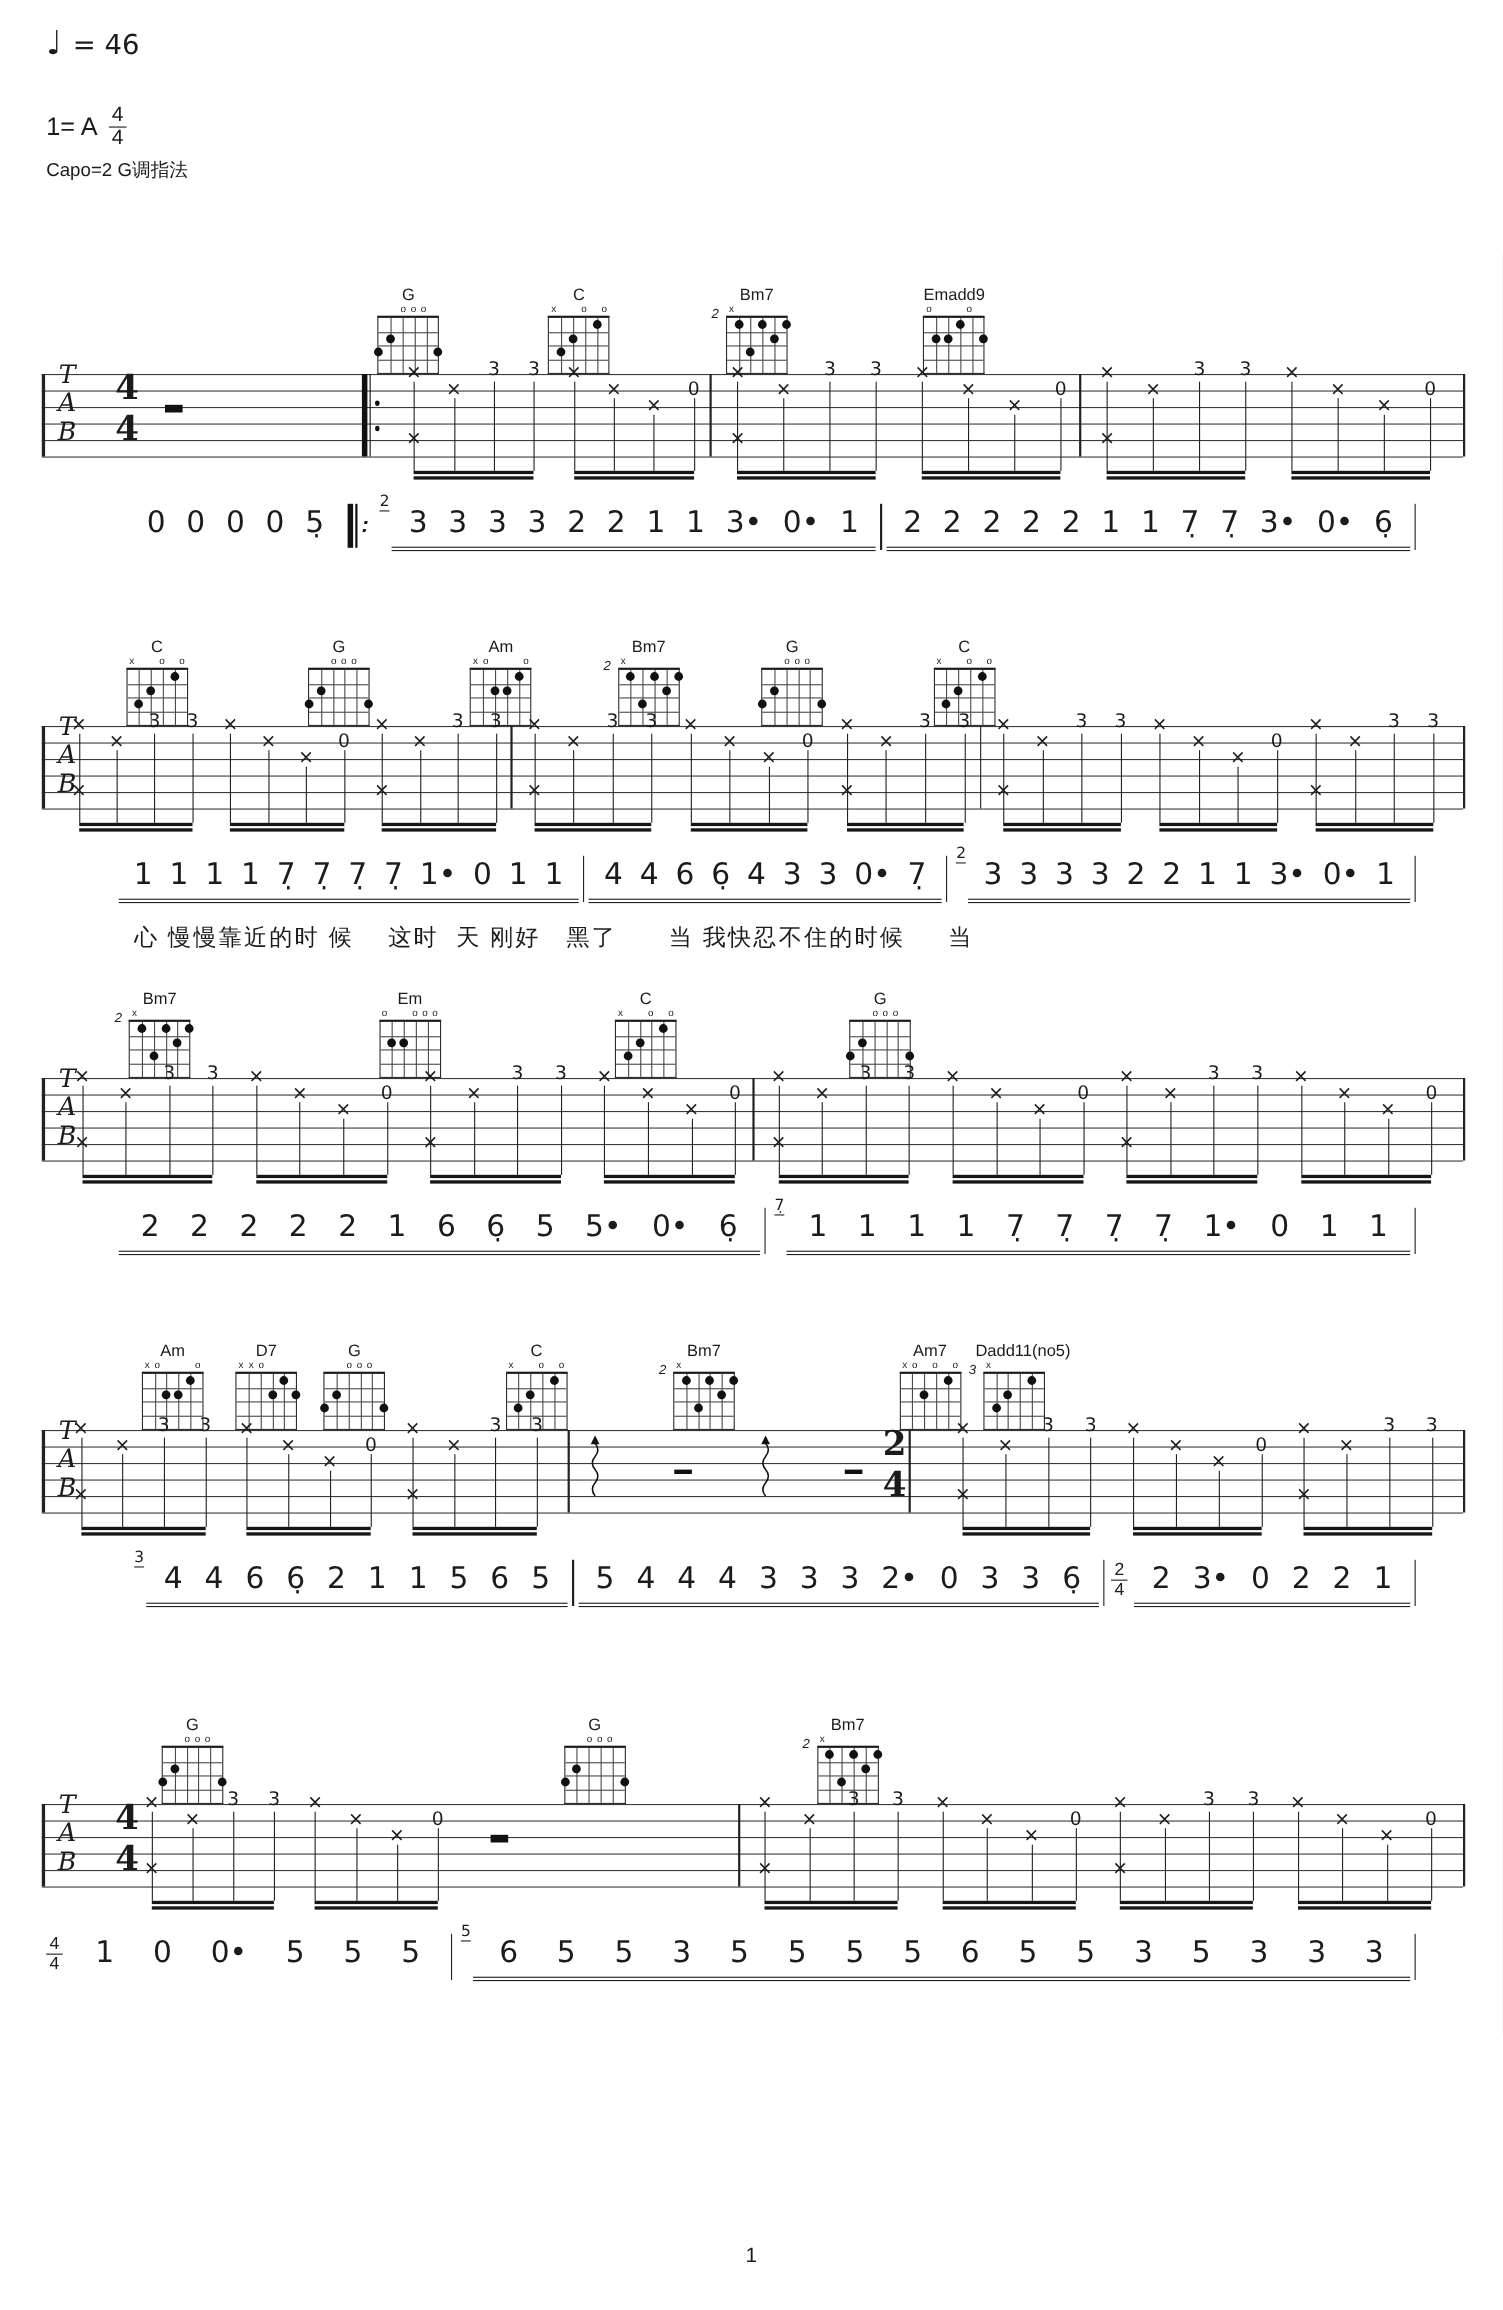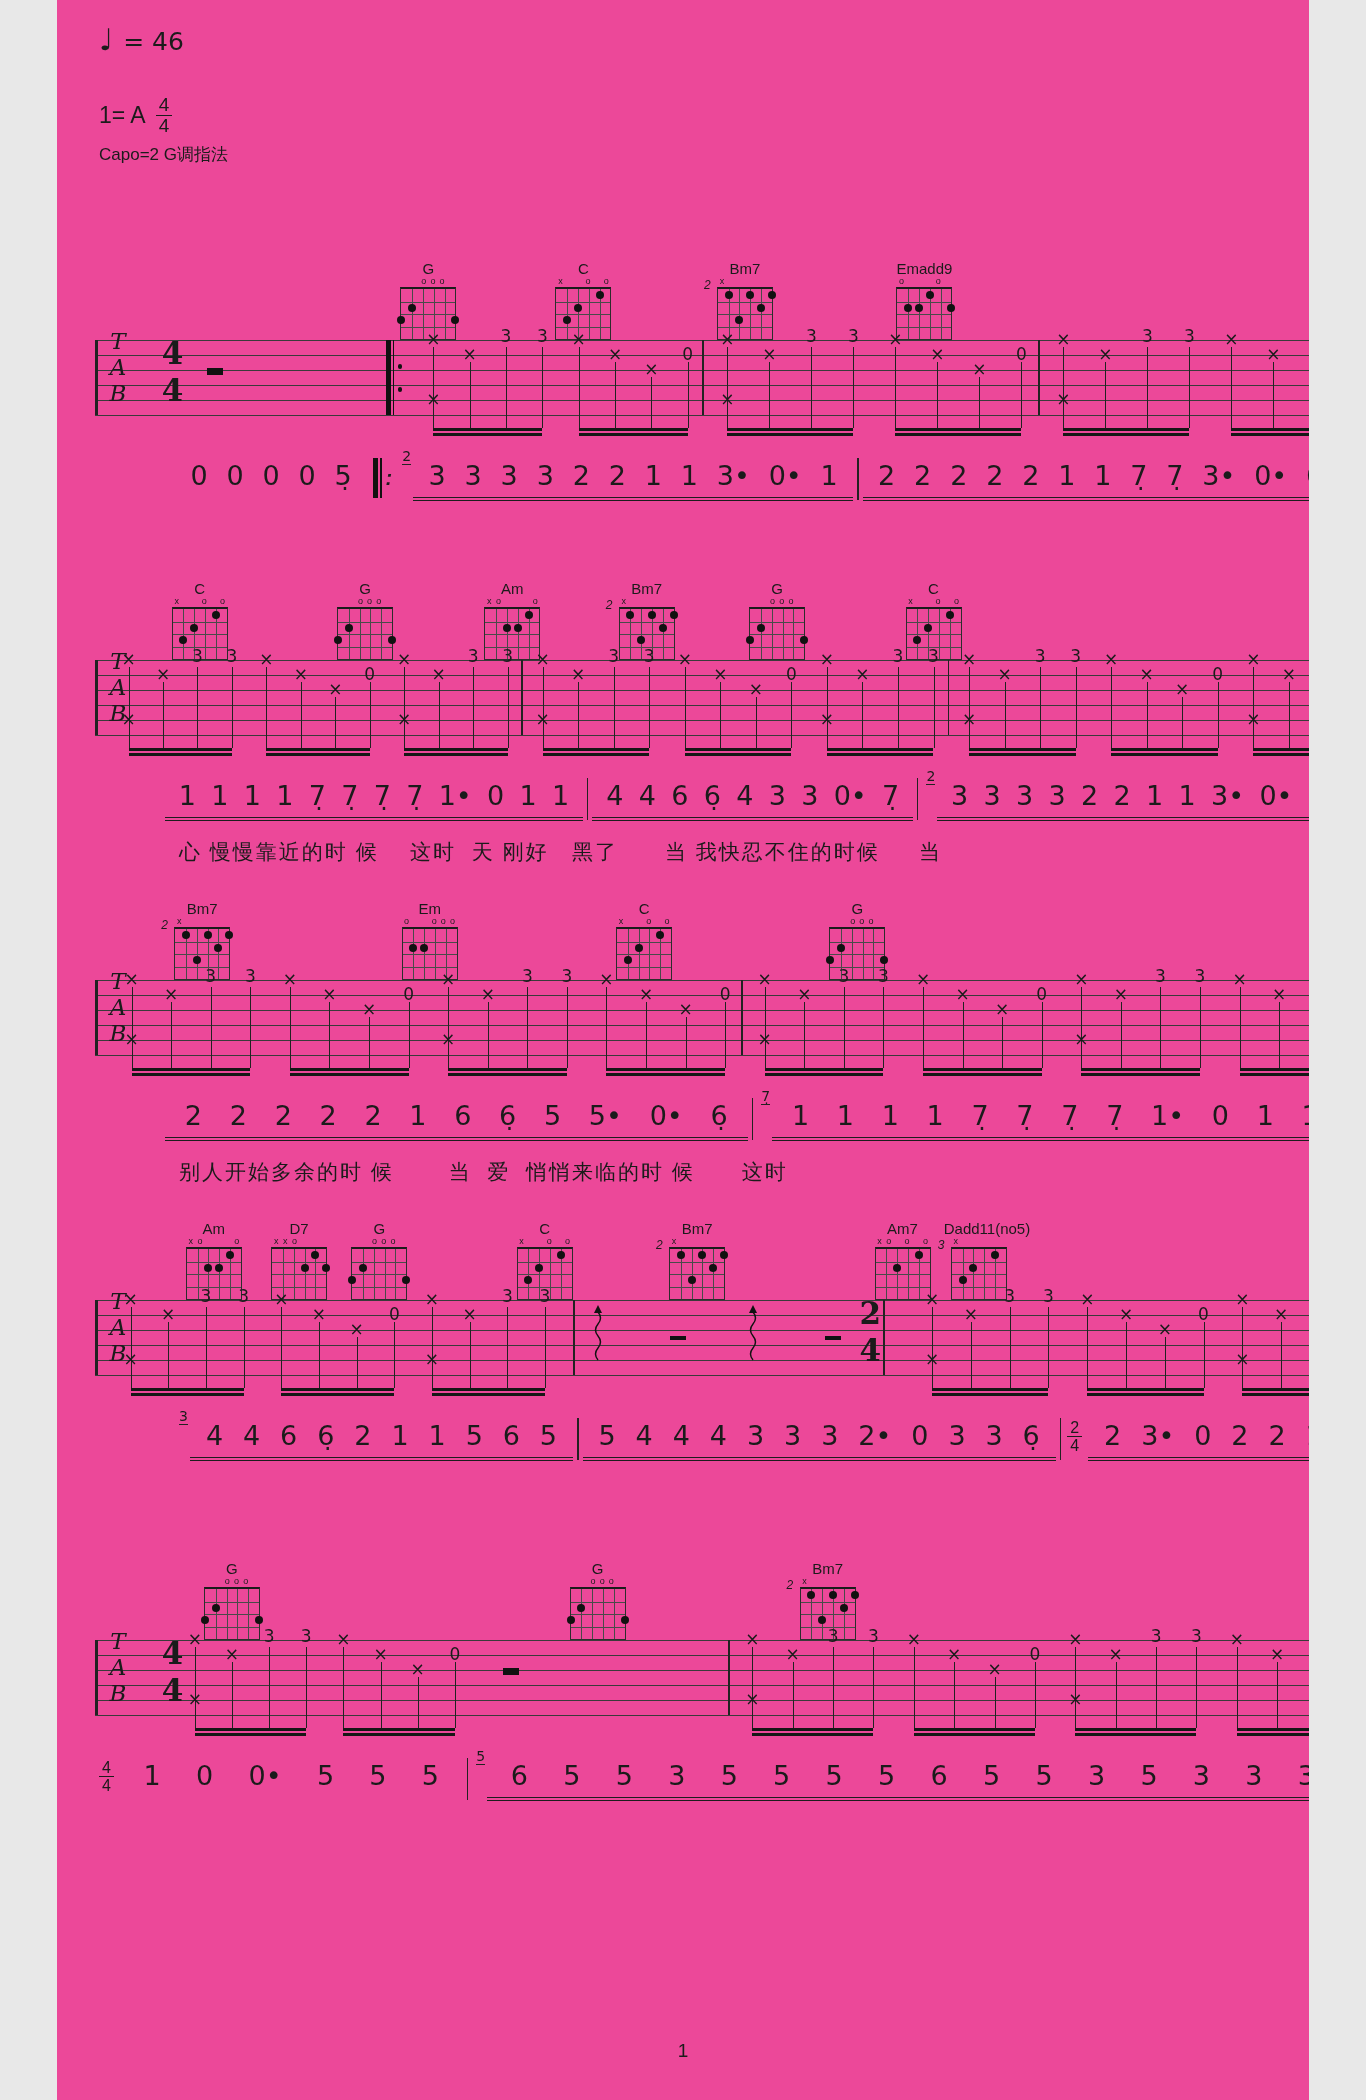--- a/index.html
+++ b/index.html
@@ -1,16 +1,16 @@
 <!DOCTYPE html>
 <html><head>
 <meta charset="utf-8">
 <style>
   html,body{margin:0;padding:0;background:#e8e8e8;}
-  .page{position:relative;width:1252px;height:2100px;background:#ec4899;color:#1b1b1b;
+  .page{position:relative;width:1366px;height:2100px;background:#ffffff;color:#1b1b1b;
         font-family:"Liberation Sans",sans-serif;overflow:hidden;margin:0 auto;}
   
   .tempo{position:absolute;left:42px;top:22px;font-size:25px;font-family:"DejaVu Sans",sans-serif;}
   .tempo .note{font-size:30px;margin-right:10px;}
   .title{position:absolute;left:0;right:0;top:18px;text-align:center;font-size:27px;font-weight:bold;}
   .artist{position:absolute;left:0;right:0;top:56px;text-align:center;font-size:16px;}
   .keyrow{position:absolute;left:42px;top:96px;font-size:23px;display:flex;align-items:center;gap:10px;}
   .frac{display:inline-flex;flex-direction:column;align-items:center;font-size:16px;line-height:15px;}
   .frac b{font-weight:normal;border-bottom:1.5px solid #1b1b1b;padding:0 3px 1px;}
   .frac i{font-style:normal;padding-top:1px;}
@@ -838,21 +838,20 @@
             <span class="tok">7̣</span>
             <span class="tok">7̣</span>
             <span class="tok">7̣</span>
             <span class="tok">1•</span>
             <span class="tok">0</span>
             <span class="tok">1</span>
             <span class="tok">1</span>
           </span>
           <span class="mbar"></span>
         </div>
-        <div class="lyrics-line" style="left: 84px;">别人开始多余的时 候       当  爱  悄悄来临的时 候      这时</div>
       </section>
       <section class="system" style="top: 1212px;">
         <div class="chords-row">
           <div class="chord" style="left: 9.2%;">
             <div class="chord-name">Am</div>
             <div class="chord-markers">
               <span>x</span>
               <span>o</span>
               <span></span>
               <span></span>

